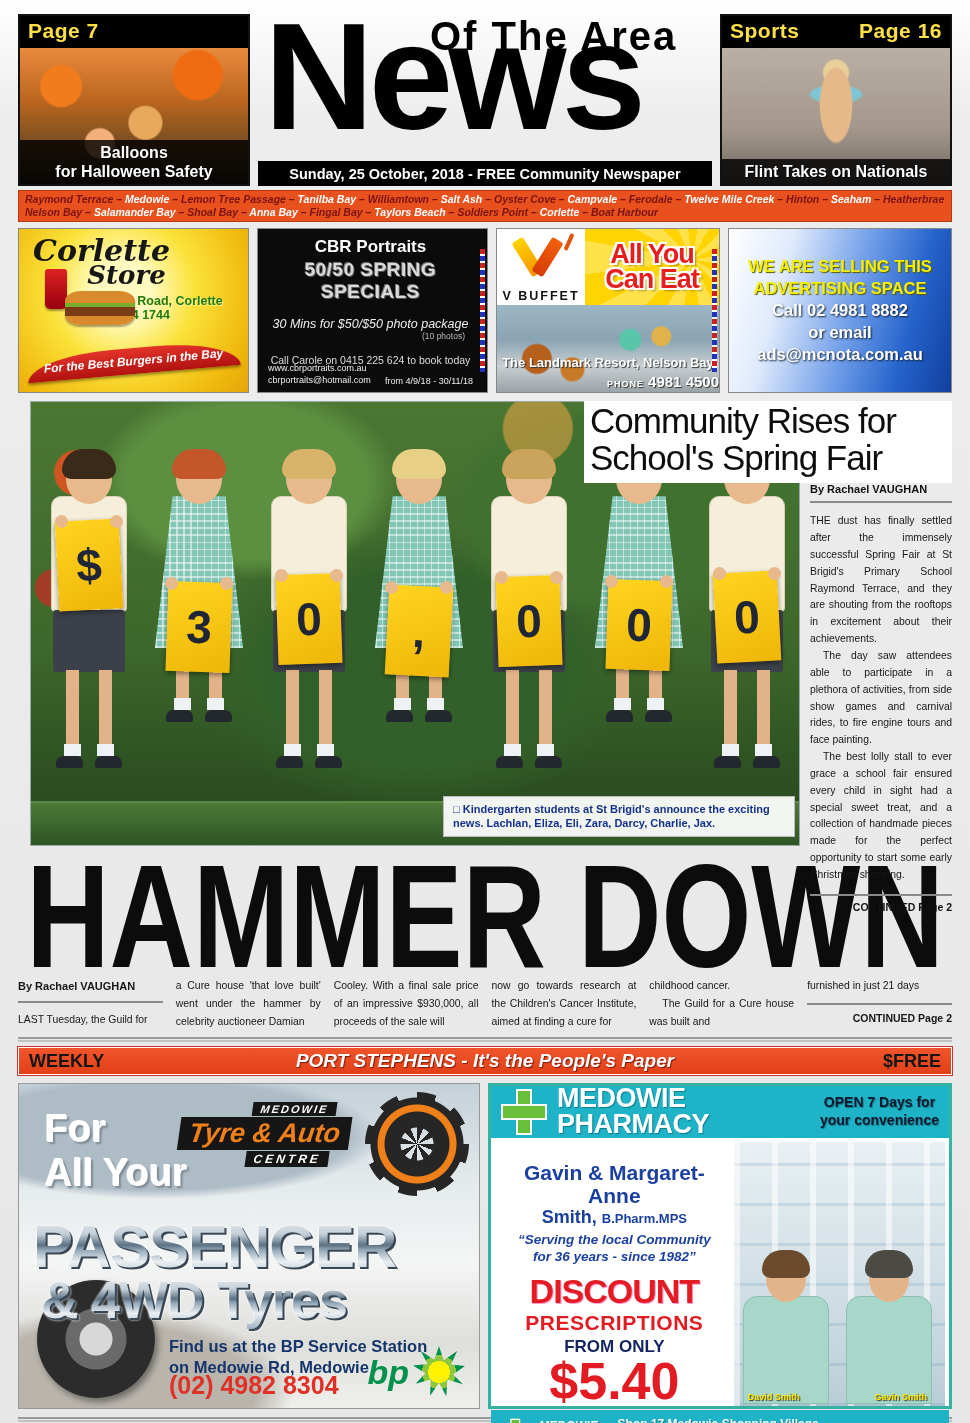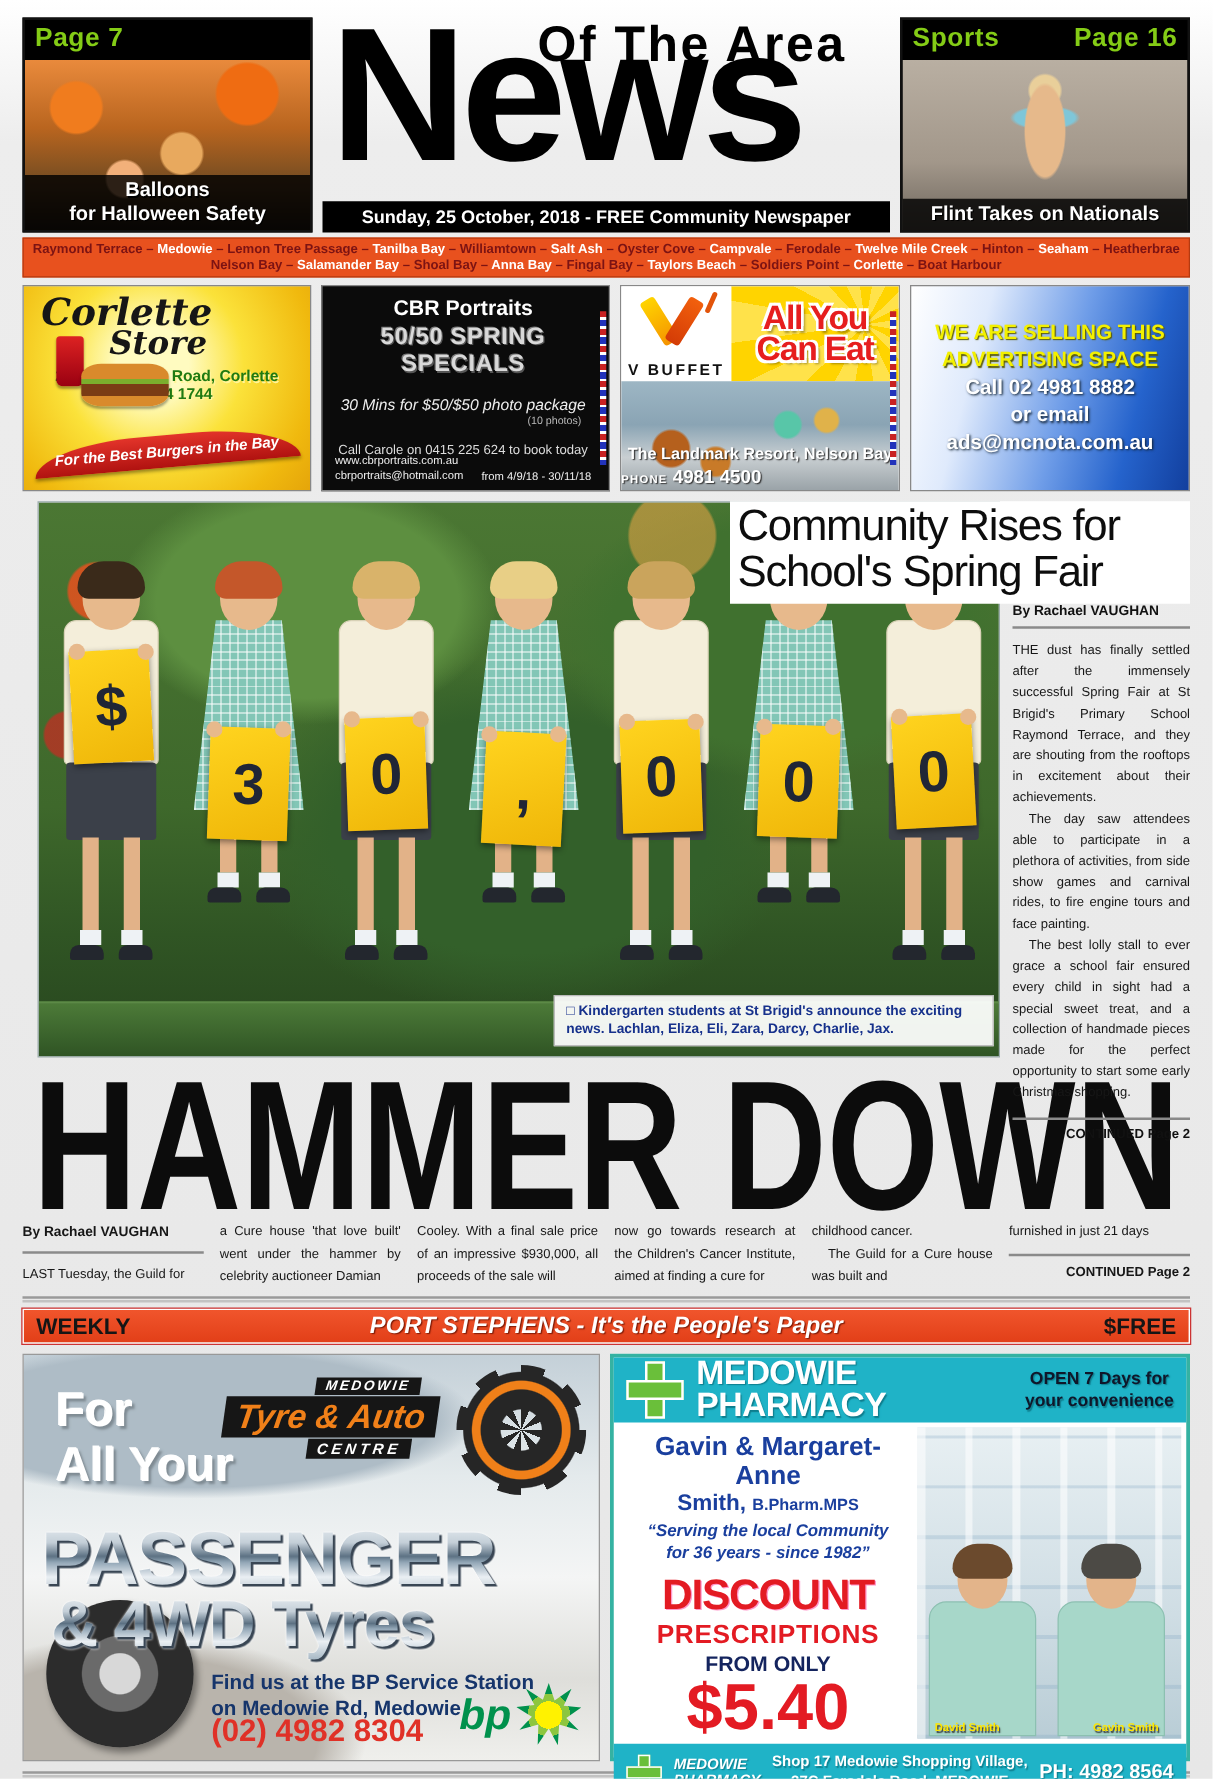--- a/index.html
+++ b/index.html
@@ -8,21 +8,21 @@
     font-family: "Liberation Sans", sans-serif;
     background: linear-gradient(180deg, #ffffff 0%, #ededed 8%, #e7e7e7 100%);
     color: #111;
   }
   .pg { padding: 0 18px; }
 
   
   .masthead { display: flex; gap: 8px; margin-top: 14px; height: 172px; }
   .teaser { width: 232px; background: #000; position: relative; overflow: hidden; border: 2px solid #111; }
   .teaser-topbar { display: flex; justify-content: space-between; padding: 3px 8px; position: relative; z-index: 3; }
-  .yellow-label { color: #84cc16; font-weight: bold; font-size: 21px; letter-spacing: .5px; }
+  .yellow-label { color: #fde047; font-weight: bold; font-size: 21px; letter-spacing: .5px; }
   .teaser-photo-left { position: absolute; inset: 32px 0 0 0;
     background:
       radial-gradient(circle at 18% 28%, #f07c1e 0 20px, transparent 22px),
       radial-gradient(circle at 78% 20%, #ef6c12 0 24px, transparent 26px),
       radial-gradient(circle at 55% 55%, #e8a95e 0 16px, transparent 18px),
       radial-gradient(circle at 35% 70%, #f2b07a 0 14px, transparent 16px),
       linear-gradient(180deg, #e98a3c 0%, #b9651f 40%, #6e4a22 75%, #2c2115 100%); }
   .teaser-photo-right { position: absolute; inset: 32px 0 0 0;
     background:
       radial-gradient(ellipse 26px 60px at 50% 42%, #e6b98b 0 60%, transparent 65%),
@@ -32,22 +32,22 @@
   .teaser-caption { position: absolute; left: 0; right: 0; bottom: 0; z-index: 3;
     background: rgba(0,0,0,.82); color: #fff; font-weight: bold; text-align: center;
     font-size: 16px; line-height: 1.2; padding: 3px 4px; text-shadow: 1px 1px 0 #000; }
   .mast-center { flex: 1; position: relative; }
   .mast-oftharea { position: absolute; top: 0; left: 172px; font-size: 40px; font-weight: bold; letter-spacing: 2px; color: #000; }
   .mast-news { position: absolute; top: -14px; left: 6px; font-size: 152px; font-weight: bold; letter-spacing: -5px; line-height: 1; color: #000; }
   .date-bar { position: absolute; left: 0; right: 0; bottom: 0; height: 25px; background: #000;
     color: #fff; font-weight: bold; font-size: 14.5px; display: flex; align-items: center; justify-content: center; }
 
   
-  .towns { margin-top: 4px; background: #e8511e; border: 1px solid #b53a10; padding: 2px 6px; text-align: center;
-    font-size: 10.5px; font-weight: bold; line-height: 1.25; }
+  .towns { margin-top: 4px; background: #e8511e; border: 1px solid #b53a10; padding: 2px 6px; text-align: left;
+    font-size: 10.5px; font-weight: bold; line-height: 1.25; font-style: italic; }
   .tA { color: #7c1313; } .tB { color: #ffffff; } .tSep { color: #7c1313; }
 
   
   .ads-top { display: flex; gap: 8px; margin-top: 6px; height: 165px; }
   .ad { position: relative; overflow: hidden; border: 1px solid #888; }
   .ad-corlette { width: 231px; background: radial-gradient(circle at 45% 38%, #fffbc0 0 18%, #fbe23a 45%, #f0b90e 80%, #e5a50a 100%); }
   .corlette-t1 { font-family: "DejaVu Serif", serif; font-style: italic; font-weight: bold; font-size: 30px; padding: 4px 0 0 14px; color: #161616; }
   .corlette-t2 { font-family: "DejaVu Serif", serif; font-style: italic; font-weight: bold; font-size: 26px; text-align: center; padding-right: 14px; margin-top: -8px; color: #161616; }
   .corlette-addr { text-align: center; color: #1f7a12; font-weight: bold; font-size: 12.5px; margin-top: 4px; text-shadow: 1px 1px 0 #fff59a; }
   .corlette-phone { text-align: center; color: #1f7a12; font-weight: bold; font-size: 12.5px; text-shadow: 1px 1px 0 #fff59a; }
@@ -83,21 +83,21 @@
   .buffet-line { color: #e61e1e; font-weight: bold; font-size: 27px; line-height: .95; letter-spacing: -1px;
     text-shadow: 2px 2px 0 #fff, -2px -2px 0 #fff, 2px -2px 0 #fff, -2px 2px 0 #fff, 3px 3px 2px rgba(0,0,0,.35); }
   .buffet-photo { position: relative; height: 87px;
     background:
       radial-gradient(circle at 18% 62%, #b5601d 0 14px, transparent 16px),
       radial-gradient(circle at 34% 74%, #c87a28 0 11px, transparent 13px),
       radial-gradient(circle at 60% 40%, #58c6a8 0 10px, transparent 12px),
       radial-gradient(circle at 74% 36%, #e0b24a 0 9px, transparent 11px),
       linear-gradient(180deg, #9db6c4 0%, #8aa4b4 40%, #c9cfd2 70%, #9aa3a8 100%); }
   .buffet-venue { position: absolute; left: 0; right: 0; bottom: 22px; text-align: center; color: #fff; font-weight: bold; font-size: 13px; text-shadow: 1px 1px 1px #333; }
-  .buffet-phone { position: absolute; left: 0; right: 0; bottom: 2px; text-align: left; color: #fff; font-weight: bold; font-size: 15px; text-shadow: 1px 1px 1px #333; }
+  .buffet-phone { position: absolute; left: 0; right: 0; bottom: 2px; text-align: right; color: #fff; font-weight: bold; font-size: 15px; text-shadow: 1px 1px 1px #333; }
   .buffet-phone .ph-lbl { font-size: 9px; font-weight: bold; letter-spacing: 1px; }
   .ad-selling { flex: 1; background: linear-gradient(105deg, #ffffff 0%, #dfeafc 25%, #6f9de8 55%, #2563cc 78%, #123f9e 100%);
     display: flex; flex-direction: column; align-items: center; justify-content: center; gap: 3px; }
   .sell-y { color: #f3f000; font-weight: bold; font-size: 16.5px; text-shadow: 1px 1px 1px #5a5a00; }
   .sell-w { color: #fff; font-weight: bold; font-size: 16.5px; text-shadow: 1px 1px 2px #123; }
 
   
   .main-story { position: relative; margin-top: 8px; height: 452px; }
   .kids-photo { position: absolute; left: 12px; top: 0; width: 770px; height: 445px; border: 1px solid #9aa; overflow: hidden;
     background:
@@ -189,21 +189,21 @@
     clip-path: polygon(50% 0%, 59% 27%, 85% 9%, 73% 35%, 100% 38%, 77% 54%, 96% 73%, 66% 64%, 64% 96%, 50% 70%, 33% 95%, 34% 64%, 5% 72%, 24% 52%, 0% 37%, 28% 34%, 15% 9%, 41% 26%); }
   .ad-pharm { flex: 1; border: 3px solid #35b2a2; background: #fff; display: flex; flex-direction: column; }
   .pharm-head { height: 64px; background: #1fb3c7; display: flex; align-items: center; padding: 0 10px; gap: 10px; }
   .cross { position: relative; width: 46px; height: 46px; flex: 0 0 auto; }
   .cross .cv { position: absolute; left: 15px; top: 0; width: 16px; height: 46px; background: #6abf3a; border: 2px solid #fff; }
   .cross .ch { position: absolute; left: 0; top: 15px; width: 46px; height: 16px; background: #6abf3a; border: 2px solid #fff; }
   .pharm-name { color: #fff; font-weight: bold; font-size: 27px; line-height: .95; letter-spacing: -0.5px; text-shadow: 1px 1px 1px #0e7c8c; }
   .pharm-open { margin-left: auto; color: #0f172a; font-weight: bold; font-size: 14px; text-align: center; line-height: 1.25; text-shadow: 1px 1px 1px #0e7c8c; }
   .pharm-body { flex: 1; display: flex; }
   .pharm-left { width: 53%; padding: 8px 6px 4px 10px; text-align: center; }
-  .pharm-owners { color: #1a3f9e; font-weight: bold; font-size: 21px; line-height: 1.1; }
+  .pharm-owners { color: #1a3f9e; font-weight: bold; font-size: 21px; line-height: 1.1; margin-top: 15px; }
   .pharm-owners2 { color: #1a3f9e; font-weight: bold; font-size: 18px; }
   .pharm-cred { font-size: 13px; font-weight: bold; color: #1a3f9e; }
   .pharm-tag { color: #1a3f9e; font-weight: bold; font-style: italic; font-size: 13.5px; line-height: 1.25; margin-top: 4px; }
   .pharm-disc1 { color: #e31b23; font-weight: bold; font-size: 34px; letter-spacing: -1px; margin-top: 6px; text-shadow: 1px 1px 0 #f9c; }
   .pharm-disc2 { color: #e31b23; font-weight: bold; font-size: 21px; letter-spacing: .5px; }
   .pharm-from { color: #14245e; font-weight: bold; font-size: 17px; margin-top: 2px; }
   .pharm-price { color: #e31b23; font-weight: bold; font-size: 52px; line-height: .95; }
   .pharm-photo { flex: 1; position: relative; margin: 4px 4px 4px 0; overflow: hidden;
     background:
       repeating-linear-gradient(90deg, rgba(255,255,255,.55) 0 6px, transparent 6px 38px),

